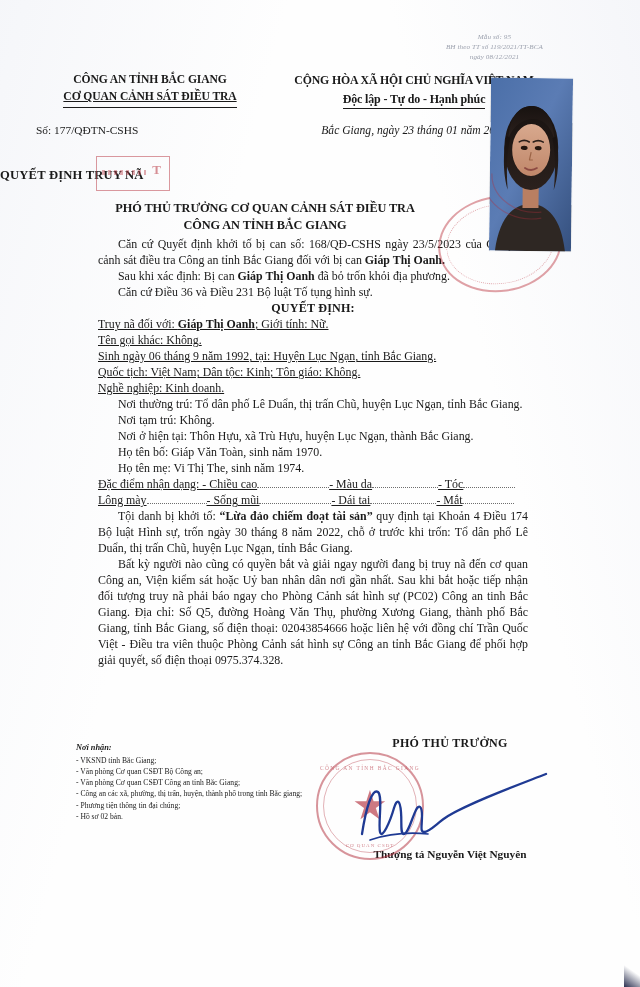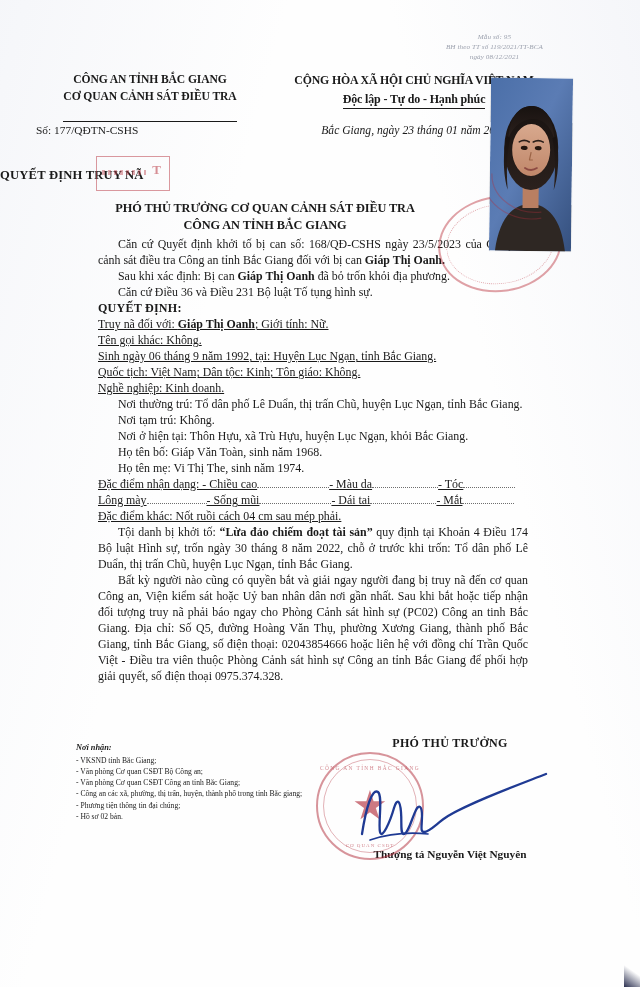--- a/index.html
+++ b/index.html
@@ -67,21 +67,22 @@
     margin-left: 36px;
     text-align: center;
     font-weight: bold;
     font-size: 11.6px;
     line-height: 1.45;
     letter-spacing: -0.1px;
   }
   .hdr-left .l2 {
     display: inline-block;
     border-bottom: 1.1px solid #1a1a1a;
-    padding-bottom: 15px;
+    padding-bottom: 1px;
+    text-decoration: underline;
   }
   .hdr-right {
     width: 300px;
     text-align: center;
     font-weight: bold;
     font-size: 11.8px;
     line-height: 1.5;
     letter-spacing: -0.15px;
   }
   .hdr-right .l2 {
@@ -141,21 +142,21 @@
     left: 98px;
     width: 430px;
     font-size: 11.9px;
     line-height: 1.345;
     text-align: justify;
   }
   .body p { margin: 0; text-indent: 20px; }
   .body p.noind { text-indent: 0; text-decoration: underline; }
   .body .ctr {
     text-indent: 0;
-    text-align: left;
+    text-align: center;
     font-weight: bold;
     font-size: 12.1px;
     letter-spacing: 0.2px;
   }
   .b { font-weight: bold; }
   .dots {
     display: inline-block;
     border-bottom: 1px dotted #6e6e6e;
     vertical-align: baseline;
   }
@@ -365,29 +366,28 @@
       <p class="ctr">QUYẾT ĐỊNH:</p>
 
       <p class="noind"><span>Truy nã đối với: </span><span class="b">Giáp Thị Oanh</span><span>; Giới tính: Nữ.</span></p>
 
       <p class="noind">Tên gọi khác: Không.</p>
       <p class="noind">Sinh ngày 06 tháng 9 năm 1992, tại: Huyện Lục Ngạn, tỉnh Bắc Giang.</p>
       <p class="noind">Quốc tịch: Việt Nam; Dân tộc: Kinh; Tôn giáo: Không.</p>
       <p class="noind">Nghề nghiệp: Kinh doanh.</p>
       <p>Nơi thường trú: Tổ dân phố Lê Duẩn, thị trấn Chũ, huyện Lục Ngạn, tỉnh Bắc Giang.</p>
       <p>Nơi tạm trú: Không.</p>
-      <p>Nơi ở hiện tại: Thôn Hựu, xã Trù Hựu, huyện Lục Ngạn, khỏi Bắc Giang.</p>
-      <p>Họ tên bố: Giáp Văn Toàn, sinh năm 1968.</p>
+      <p>Nơi ở hiện tại: Thôn Hựu, xã Trù Hựu, huyện Lục Ngạn, thành Bắc Giang.</p>
+      <p>Họ tên bố: Giáp Văn Toàn, sinh năm 1970.</p>
       <p>Họ tên mẹ: Vi Thị The, sinh năm 1974.</p>
 
       <p class="noind"><span>Đặc điểm nhận dạng: - Chiều cao</span><span class="dots d-xl"></span><span>- Màu da</span><span class="dots d-lg"></span><span>- Tóc</span><span class="dots d-sm"></span></p>
 
       <p class="noind"><span>Lông mày</span><span class="dots d-md"></span><span>- Sống mũi</span><span class="dots d-xl"></span><span>- Dái tai</span><span class="dots d-lg"></span><span>- Mắt</span><span class="dots d-sm"></span></p>
 
-      <p class="noind">Đặc điểm khác: Nốt ruồi cách 04 cm sau mép phải.</p>
 
       <p><span>Tội danh bị khởi tố: </span><span class="b">“Lừa đảo chiếm đoạt tài sản”</span><span> quy định tại Khoản 4 Điều 174 Bộ luật Hình sự, trốn ngày 30  tháng 8 năm 2022, chỗ ở trước khi trốn: Tổ dân phố Lê Duẩn, thị trấn Chũ, huyện Lục Ngạn, tỉnh Bắc Giang.</span></p>
 
       <p>Bất kỳ người nào cũng có quyền bắt và giải ngay người đang bị truy nã đến cơ quan Công an, Viện kiểm sát hoặc Uỷ ban nhân dân nơi gần nhất. Sau khi bắt hoặc tiếp nhận đối tượng truy nã phải báo ngay cho Phòng Cảnh sát hình sự (PC02) Công an tinh Bắc Giang. Địa chỉ: Số Q5, đường Hoàng Văn Thụ, phường Xương Giang, thành phố Bắc Giang, tỉnh Bắc Giang, số điện thoại: 02043854666 hoặc liên hệ với đồng chí Trần Quốc Việt - Điều tra viên thuộc Phòng Cảnh sát hình sự Công an tỉnh Bắc Giang để phối hợp giải quyết, số điện thoại 0975.374.328.</p>
     </div>
 
     <div class="recipients">
       <div class="rtitle">Nơi nhận:</div>
       <div class="r">- VKSND tỉnh Bắc Giang;</div>
       <div class="r">- Văn phòng Cơ quan CSĐT Bộ Công an;</div>

